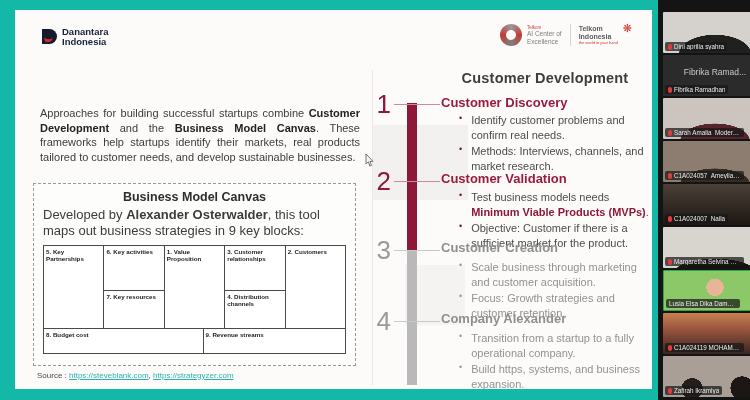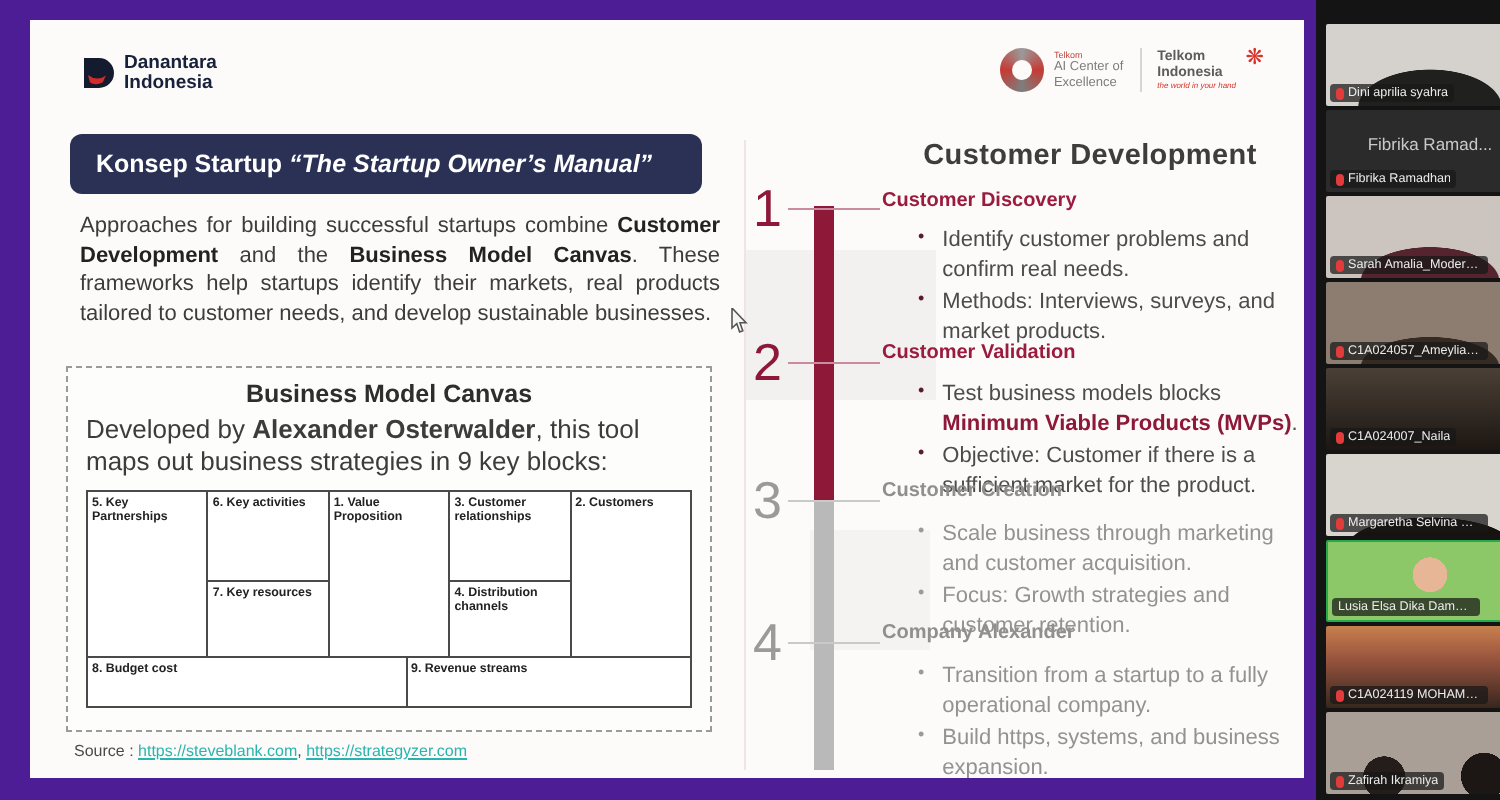--- a/index.html
+++ b/index.html
@@ -1,18 +1,18 @@
 <!DOCTYPE html>
 <html><head>
 <meta charset="utf-8">
 <style>
   * { margin:0; padding:0; box-sizing:border-box; }
   html,body { width:750px; height:400px; overflow:hidden; background:#141414;
               font-family:"Liberation Sans", sans-serif; }
-  .stage { position:relative; width:750px; height:400px; background:#4c1d95; }
+  .stage { position:relative; width:750px; height:400px; background:#14b8a6; }
 
   
   .slide { position:absolute; left:15px; top:10px; width:637px; height:379px;
            background:#fcfbfa; overflow:hidden; }
   .faint-vline { position:absolute; left:357px; top:60px; width:1px; height:315px;
                  background:#f1e4e4; }
   .wm1 { position:absolute; left:358px; top:115px; width:95px; height:75px; background:#f3f1f0; }
   .wm2 { position:absolute; left:390px; top:255px; width:60px; height:60px; background:#f5f3f2; }
 
   
@@ -63,21 +63,21 @@
   .cd-heading { position:absolute; left:400px; top:60px; width:260px; text-align:center;
                 font-size:14.5px; font-weight:bold; color:#3d3d3d; letter-spacing:.2px; }
   .tl-bar-maroon { position:absolute; left:392px; top:93px; width:10px; height:147px; background:#8e1838; }
   .tl-bar-gray   { position:absolute; left:392px; top:240px; width:10px; height:135px; background:#b9b9b9; }
   .tl-num { position:absolute; left:348px; width:28px; text-align:right;
             font-size:26px; font-weight:normal; line-height:1; }
   .tl-num.mar { color:#8e1838; } .tl-num.gry { color:#9a9a9a; }
   .tl-tick { position:absolute; left:379px; width:46px; height:1px; }
   .tl-tick.mar { background:#c98ba0; } .tl-tick.gry { background:#c9c9c9; }
 
-  .cd-title { position:absolute; left:426px; font-size:10px; font-weight:bold; }
+  .cd-title { position:absolute; left:426px; font-size:13px; font-weight:bold; }
   .cd-title.mar { color:#9b1b3f; } .cd-title.gry { color:#8f8f8f; font-weight:bold; }
   .cd-bullets { position:absolute; left:444px; width:196px; }
   .brow { display:flex; gap:9px; margin-bottom:2px; }
   .bdot { font-size:9px; line-height:1.3; }
   .btext { font-size:11px; line-height:1.32; }
   .cd-bullets.mar .bdot { color:#5c1a2e; } .cd-bullets.mar .btext { color:#4c4c4c; }
   .cd-bullets.gry .bdot { color:#9a9a9a; } .cd-bullets.gry .btext { color:#929292; }
   .btext b { color:#8e1838; }
 
   .cursor { position:absolute; left:350px; top:144px; }
@@ -139,23 +139,20 @@
       <div class="telkom">
         <span class="telkom-mark">❋</span>
         <div class="telkom-text">
           <span>Telkom</span><br>
           <span>Indonesia</span>
         </div>
         <div class="telkom-tag">the world in your hand</div>
       </div>
     </div>
 
-    <div class="banner">
-      <span><span>Konsep Startup </span><span class="ital">“The Startup Owner’s Manual”</span></span>
-    </div>
 
     <div class="intro"><span>Approaches for building successful startups combine </span><b>Customer Development</b><span> and the </span><b>Business Model Canvas</b><span>. These frameworks help startups identify their markets, real products tailored to customer needs, and develop sustainable businesses.</span></div>
 
     <div class="bmc-box">
       <div class="bmc-title">Business Model Canvas</div>
       <div class="bmc-dev"><span>Developed by </span><b>Alexander Osterwalder</b><span>, this tool maps out business strategies in 9 key blocks:</span></div>
       <div class="bmc">
         <div class="bmc-top">
           <div class="bmc-col">
             <div class="bmc-cell">5. Key Partnerships</div>
@@ -198,29 +195,29 @@
     <div class="tl-tick gry" style="top:311px"></div>
 
     <div class="cd-title mar" style="top:85px">Customer Discovery</div>
     <div class="cd-bullets mar" style="top:103px">
       <div class="brow">
           <span class="bdot">•</span>
           <span class="btext">Identify customer problems and confirm real needs.</span>
         </div>
       <div class="brow">
           <span class="bdot">•</span>
-          <span class="btext">Methods: Interviews, surveys, and market products.</span>
+          <span class="btext">Methods: Interviews, channels, and market research.</span>
         </div>
     </div>
 
     <div class="cd-title mar" style="top:161px">Customer Validation</div>
     <div class="cd-bullets mar" style="top:180px">
       <div class="brow">
           <span class="bdot">•</span>
-          <span class="btext"><span>Test business models blocks </span><b>Minimum Viable Products (MVPs)</b><span>.</span></span>
+          <span class="btext"><span>Test business models needs </span><b>Minimum Viable Products (MVPs)</b><span>.</span></span>
         </div>
       <div class="brow">
           <span class="bdot">•</span>
           <span class="btext">Objective: Customer if there is a sufficient market for the product.</span>
         </div>
     </div>
 
     <div class="cd-title gry" style="top:230px">Customer Creation</div>
     <div class="cd-bullets gry" style="top:250px">
       <div class="brow">

